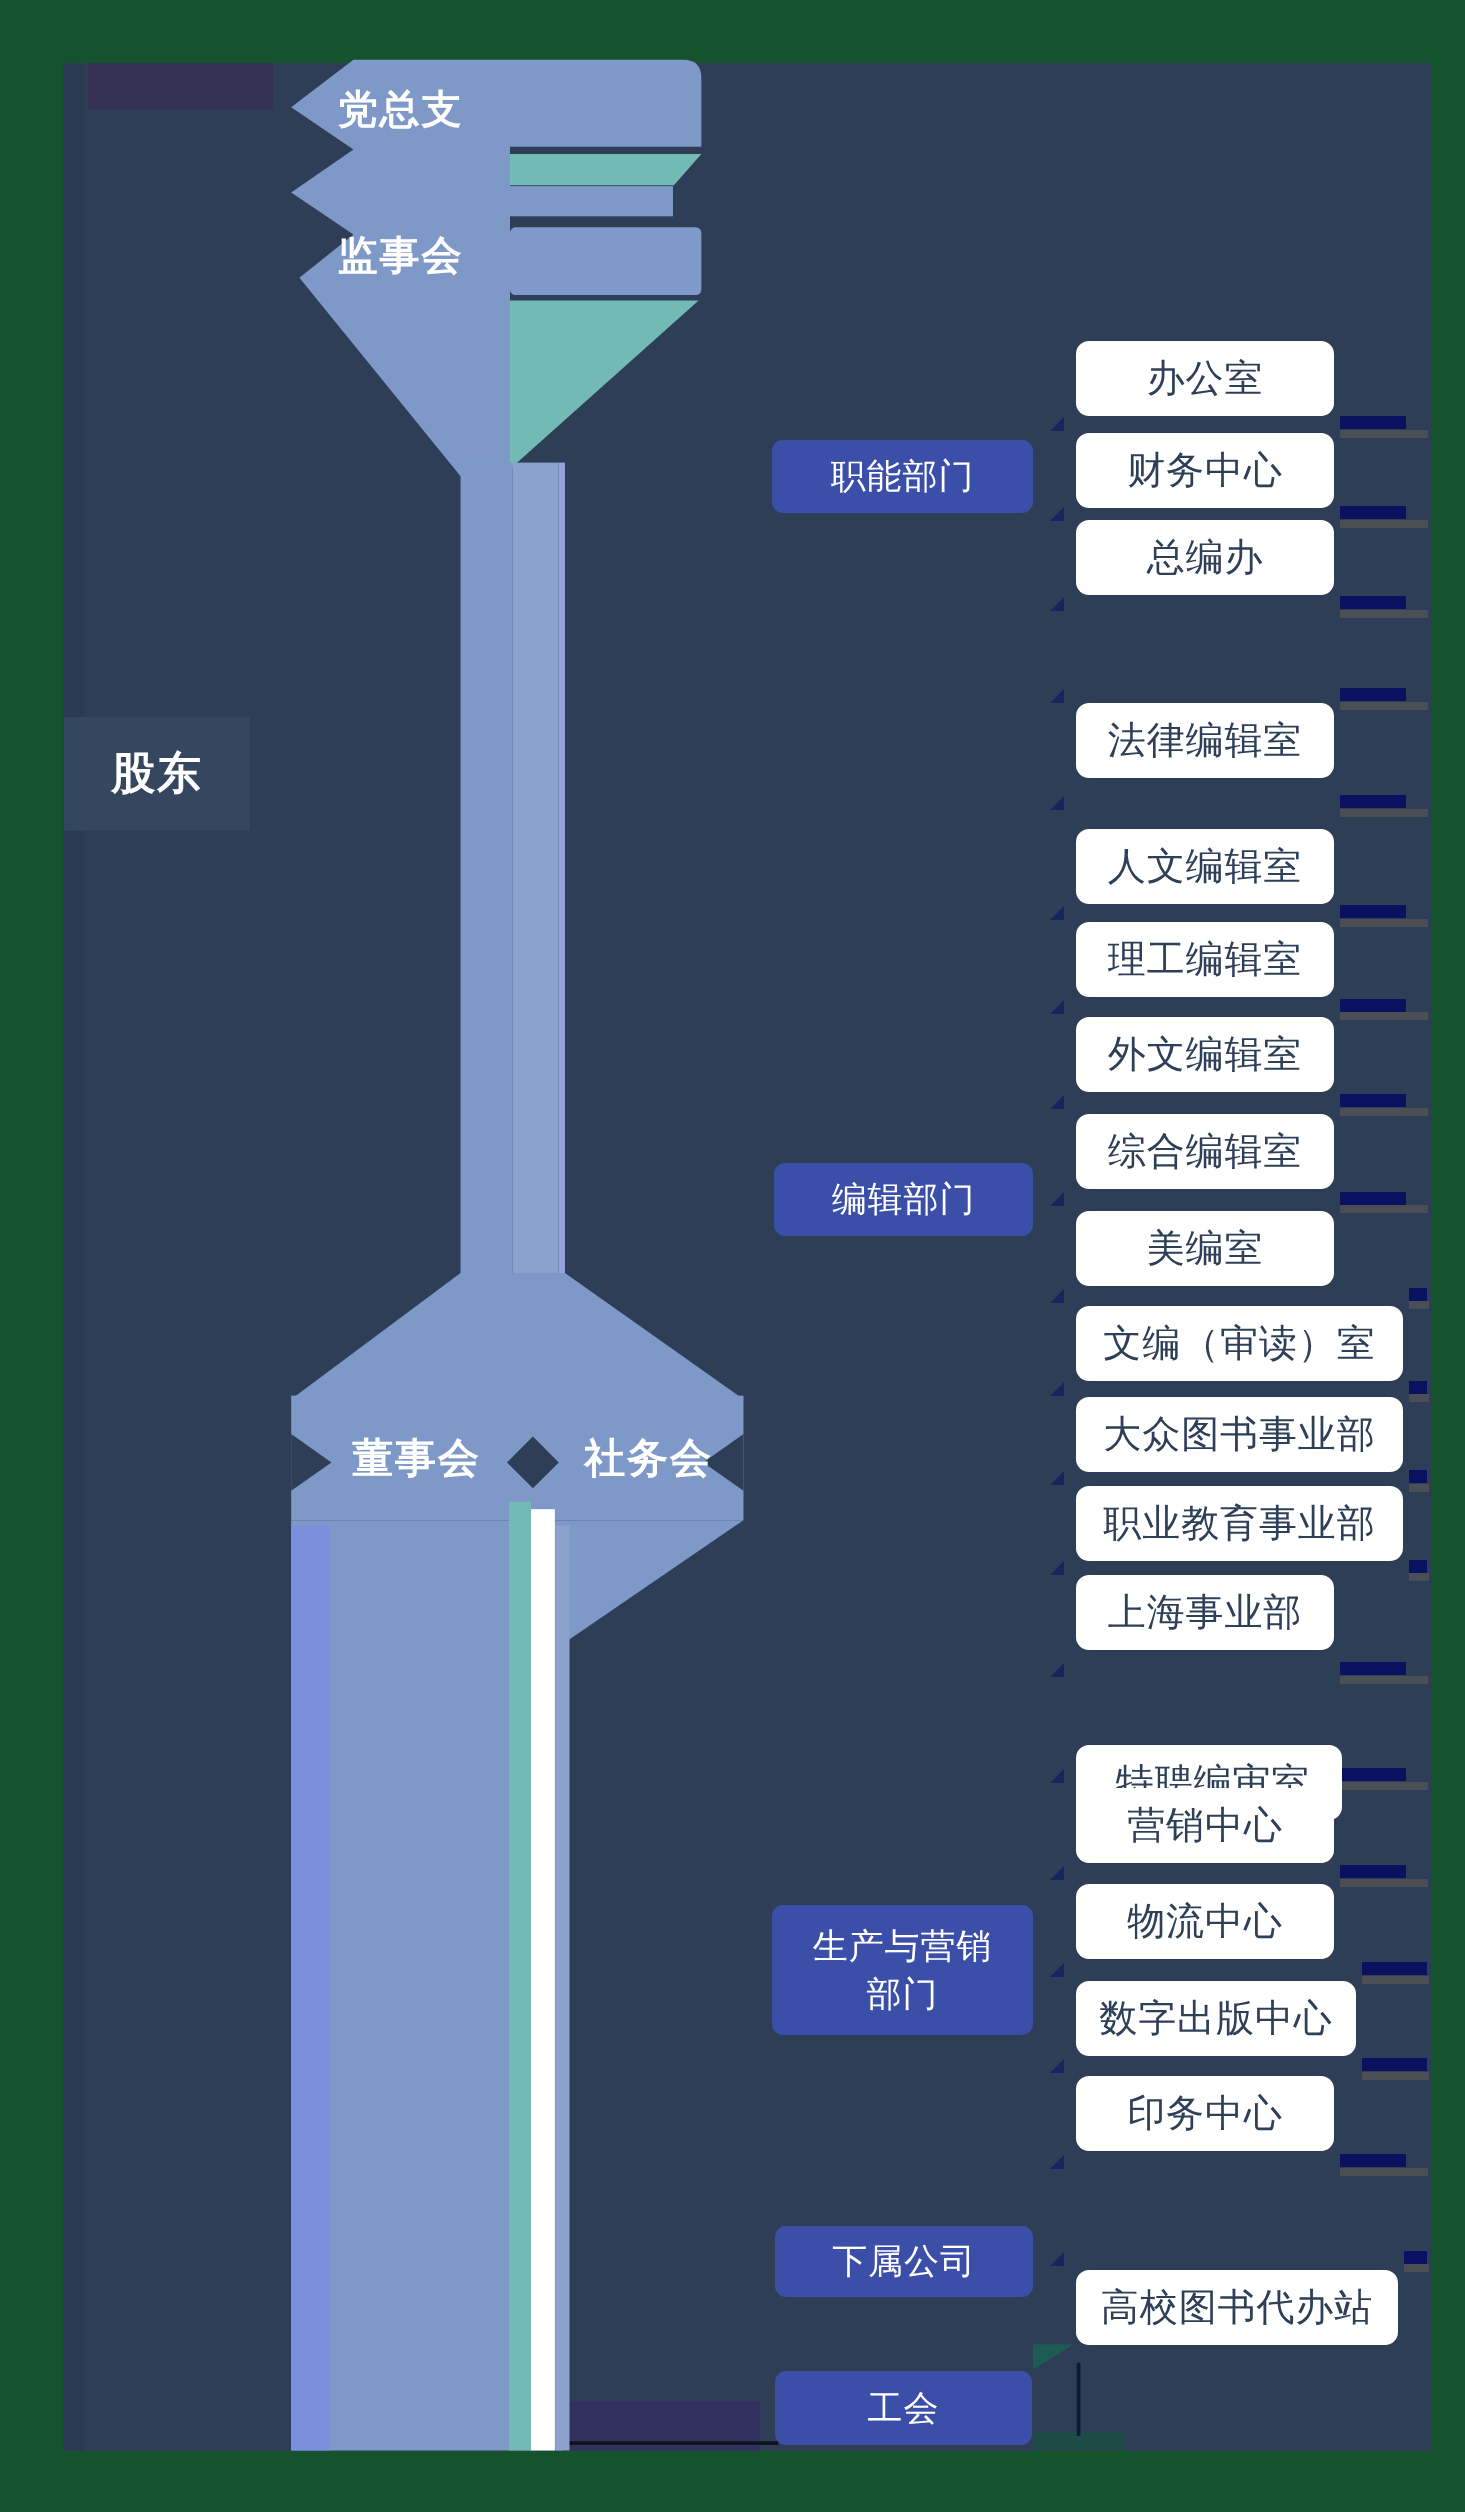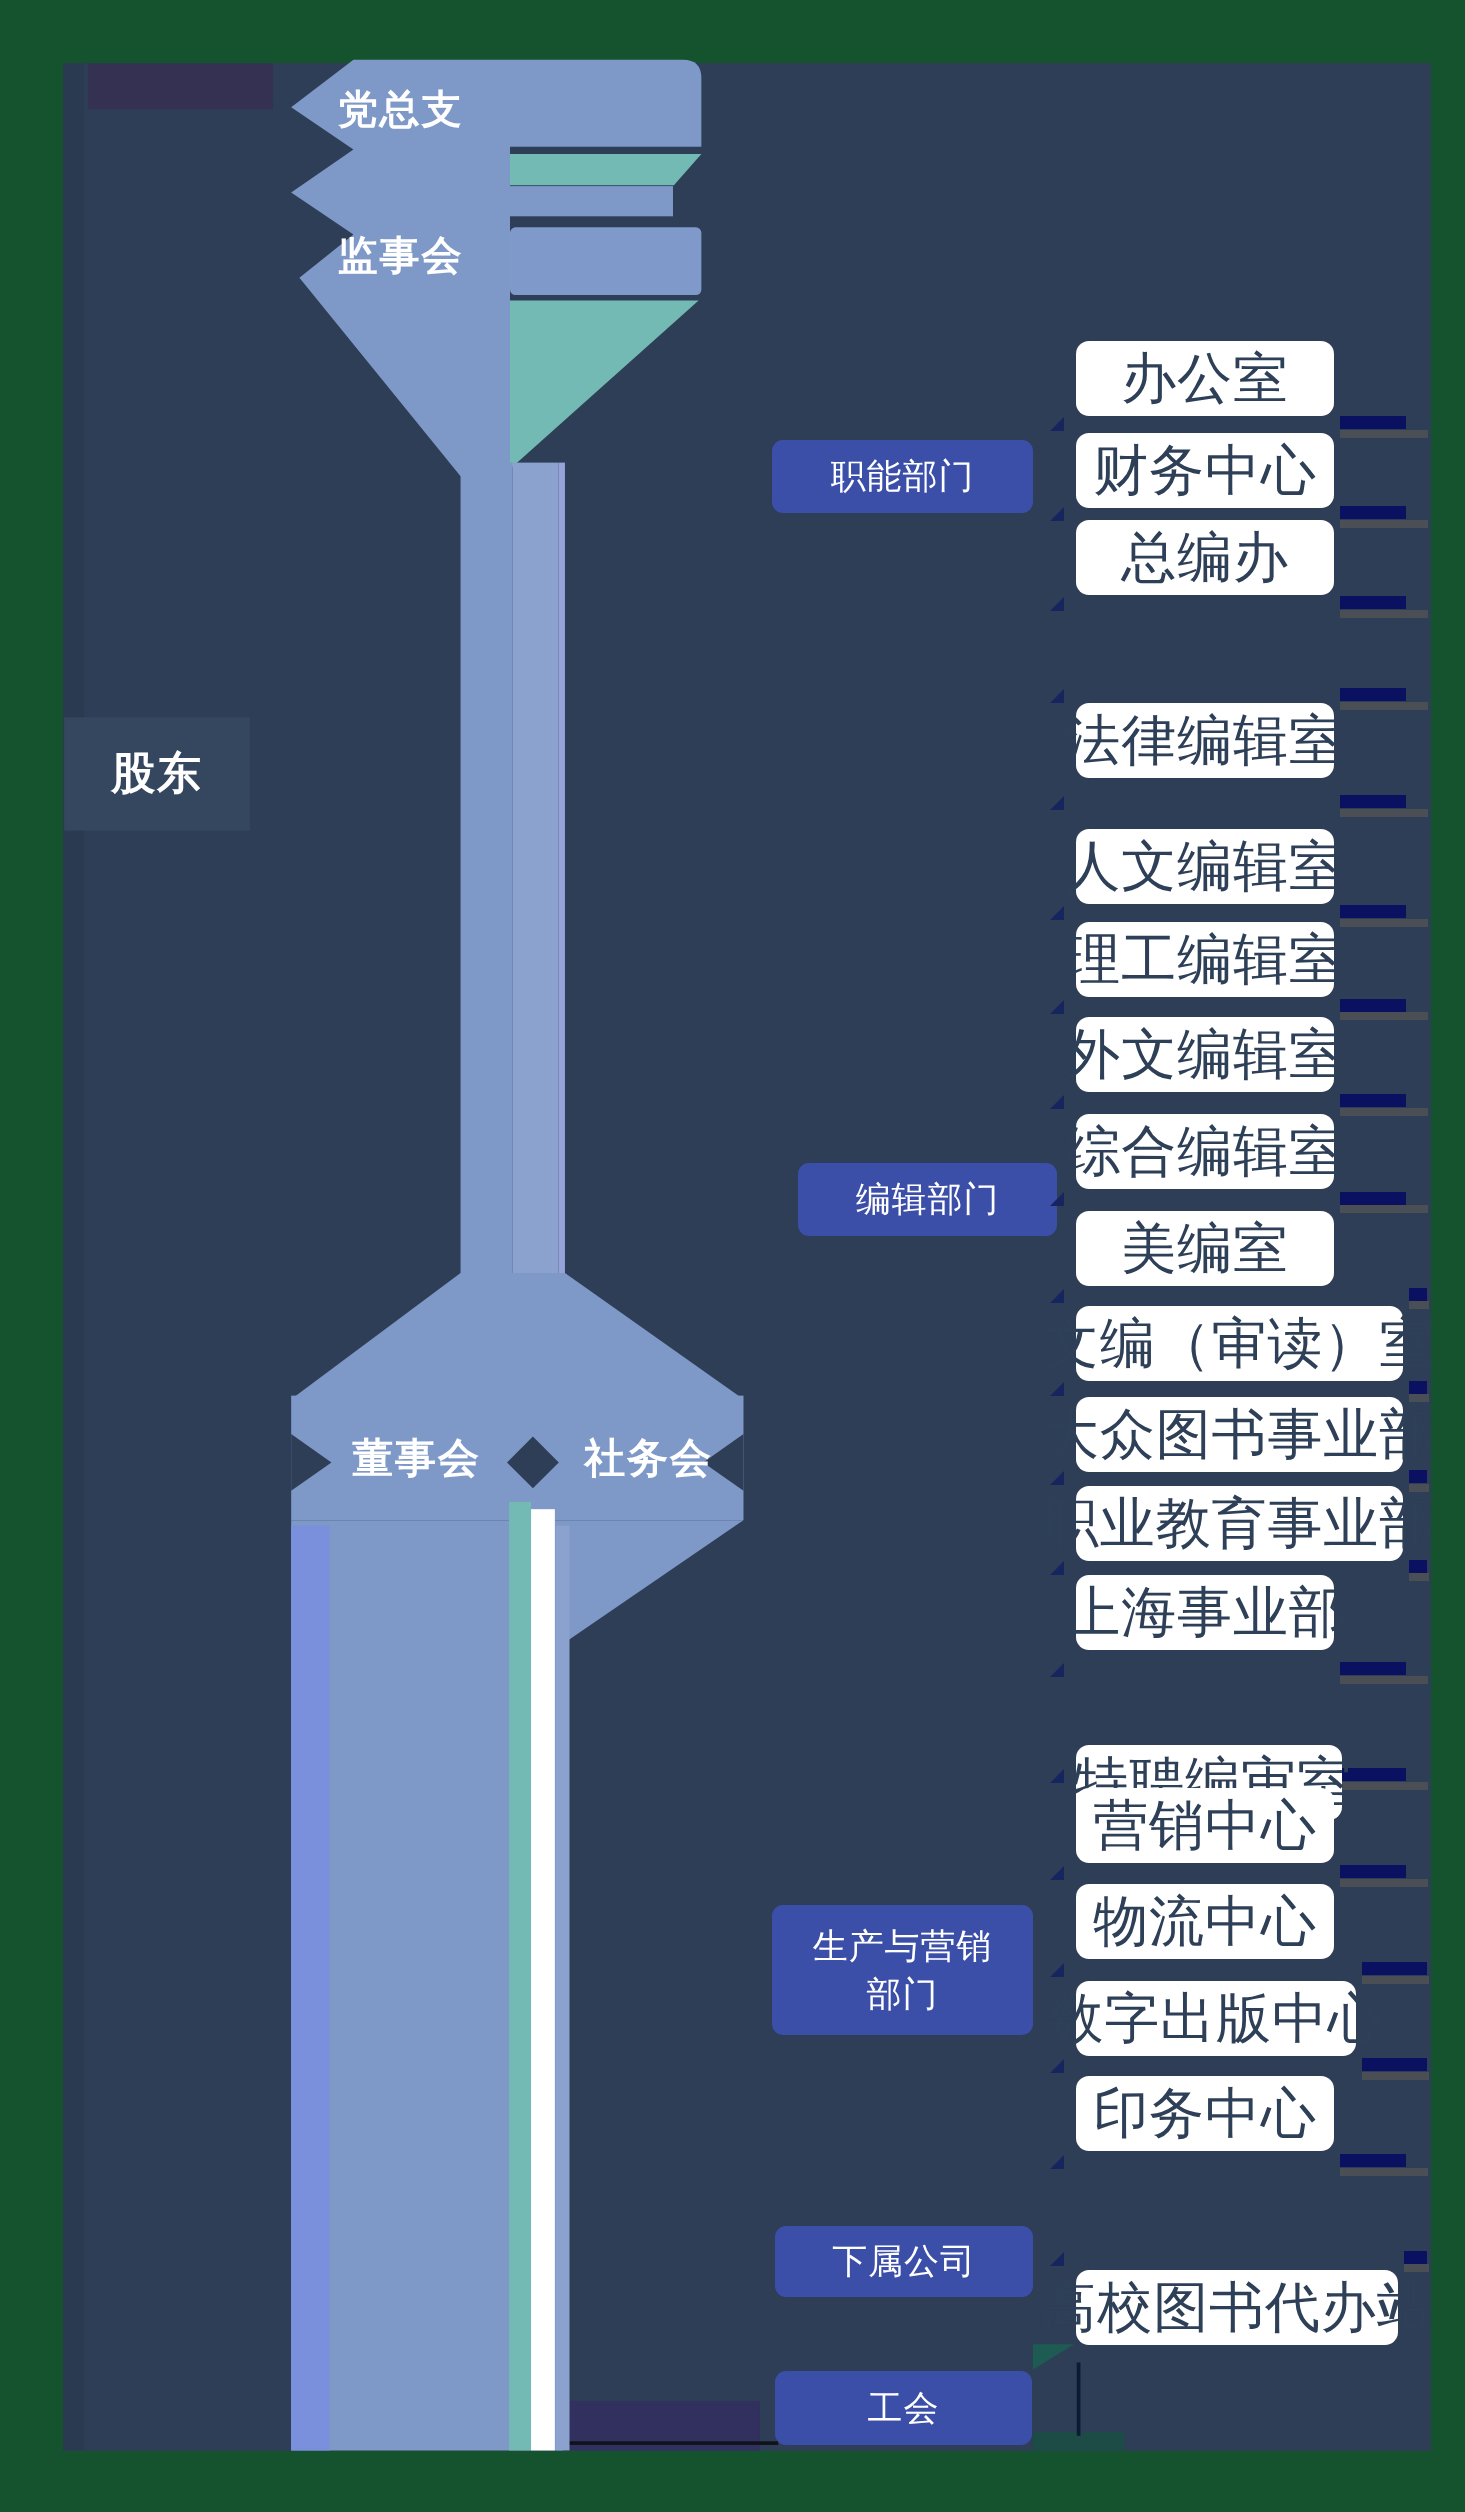--- a/index.html
+++ b/index.html
@@ -7,21 +7,21 @@
          font-family:"DejaVu Sans","Liberation Sans",sans-serif;}
   #canvas-bg{position:absolute;left:63px;top:63px;width:1368px;height:2388px;background:#2e3e56;}
   svg.art{position:absolute;left:0;top:0;width:1465px;height:2512px;pointer-events:none;}
   .big-label{position:absolute;color:#ffffff;font-weight:bold;text-align:center;
              letter-spacing:1.8px;white-space:nowrap;}
   .chip{position:absolute;background:#3b4fa8;border-radius:11px;color:#ffffff;
         display:flex;align-items:center;justify-content:center;text-align:center;
         font-size:35px;font-weight:500;letter-spacing:0.9px;}
   .chip .two-line{line-height:48px;}
   .dept{position:absolute;left:1076px;height:75px;background:#ffffff;border-radius:13px;
-        color:#2e3f58;font-size:55px;display:flex;align-items:center;justify-content:center;
+        color:#2e3f58;font-size:38px;display:flex;align-items:center;justify-content:center;
         white-space:nowrap;letter-spacing:0.9px;}
   .gap-bar{position:absolute;background:#0a1160;height:13px;}
   .gap-gray{position:absolute;background:#4a4f55;height:8.2px;}
   .gap-tri{position:absolute;width:0;height:0;border-bottom:14.7px solid #17255f;
            border-left:14.7px solid transparent;}
 </style>
 </head>
 <body>
 
 <div id="stage">
@@ -66,21 +66,21 @@
     <rect x="607" y="1666" width="15" height="1010" fill="#8aa2cd"></rect>
   </svg>
 
   <div class="big-label" style="left:291px;top:82px;width:219px;font-size:40px;">党总支</div>
   <div class="big-label" style="left:291px;top:228px;width:219px;font-size:40px;">监事会</div>
   <div class="big-label" style="left:64px;top:744px;width:186px;font-size:44px;">股东</div>
   <div class="big-label" style="left:343px;top:1431px;width:147px;font-size:41px;">董事会</div>
   <div class="big-label" style="left:575px;top:1431px;width:147px;font-size:41px;">社务会</div>
 
   <div class="chip" style="left:772px;top:440px;width:261px;height:73px;">职能部门</div>
-  <div class="chip" style="left:774px;top:1163px;width:259px;height:73px;margin-left:24px;">编辑部门</div>
+  <div class="chip" style="left:774px;top:1163px;width:259px;height:73px;">编辑部门</div>
   <div class="chip" style="left:772px;top:1905px;width:261px;height:130px;">
     <div class="two-line">
       <div>生产与营销</div>
       <div>部门</div>
     </div>
   </div>
   <div class="chip" style="left:775px;top:2226px;width:258px;height:71px;">下属公司</div>
   <div class="chip" style="left:775px;top:2371px;width:257px;height:74px;">工会</div>
 
   <div id="artifacts">

